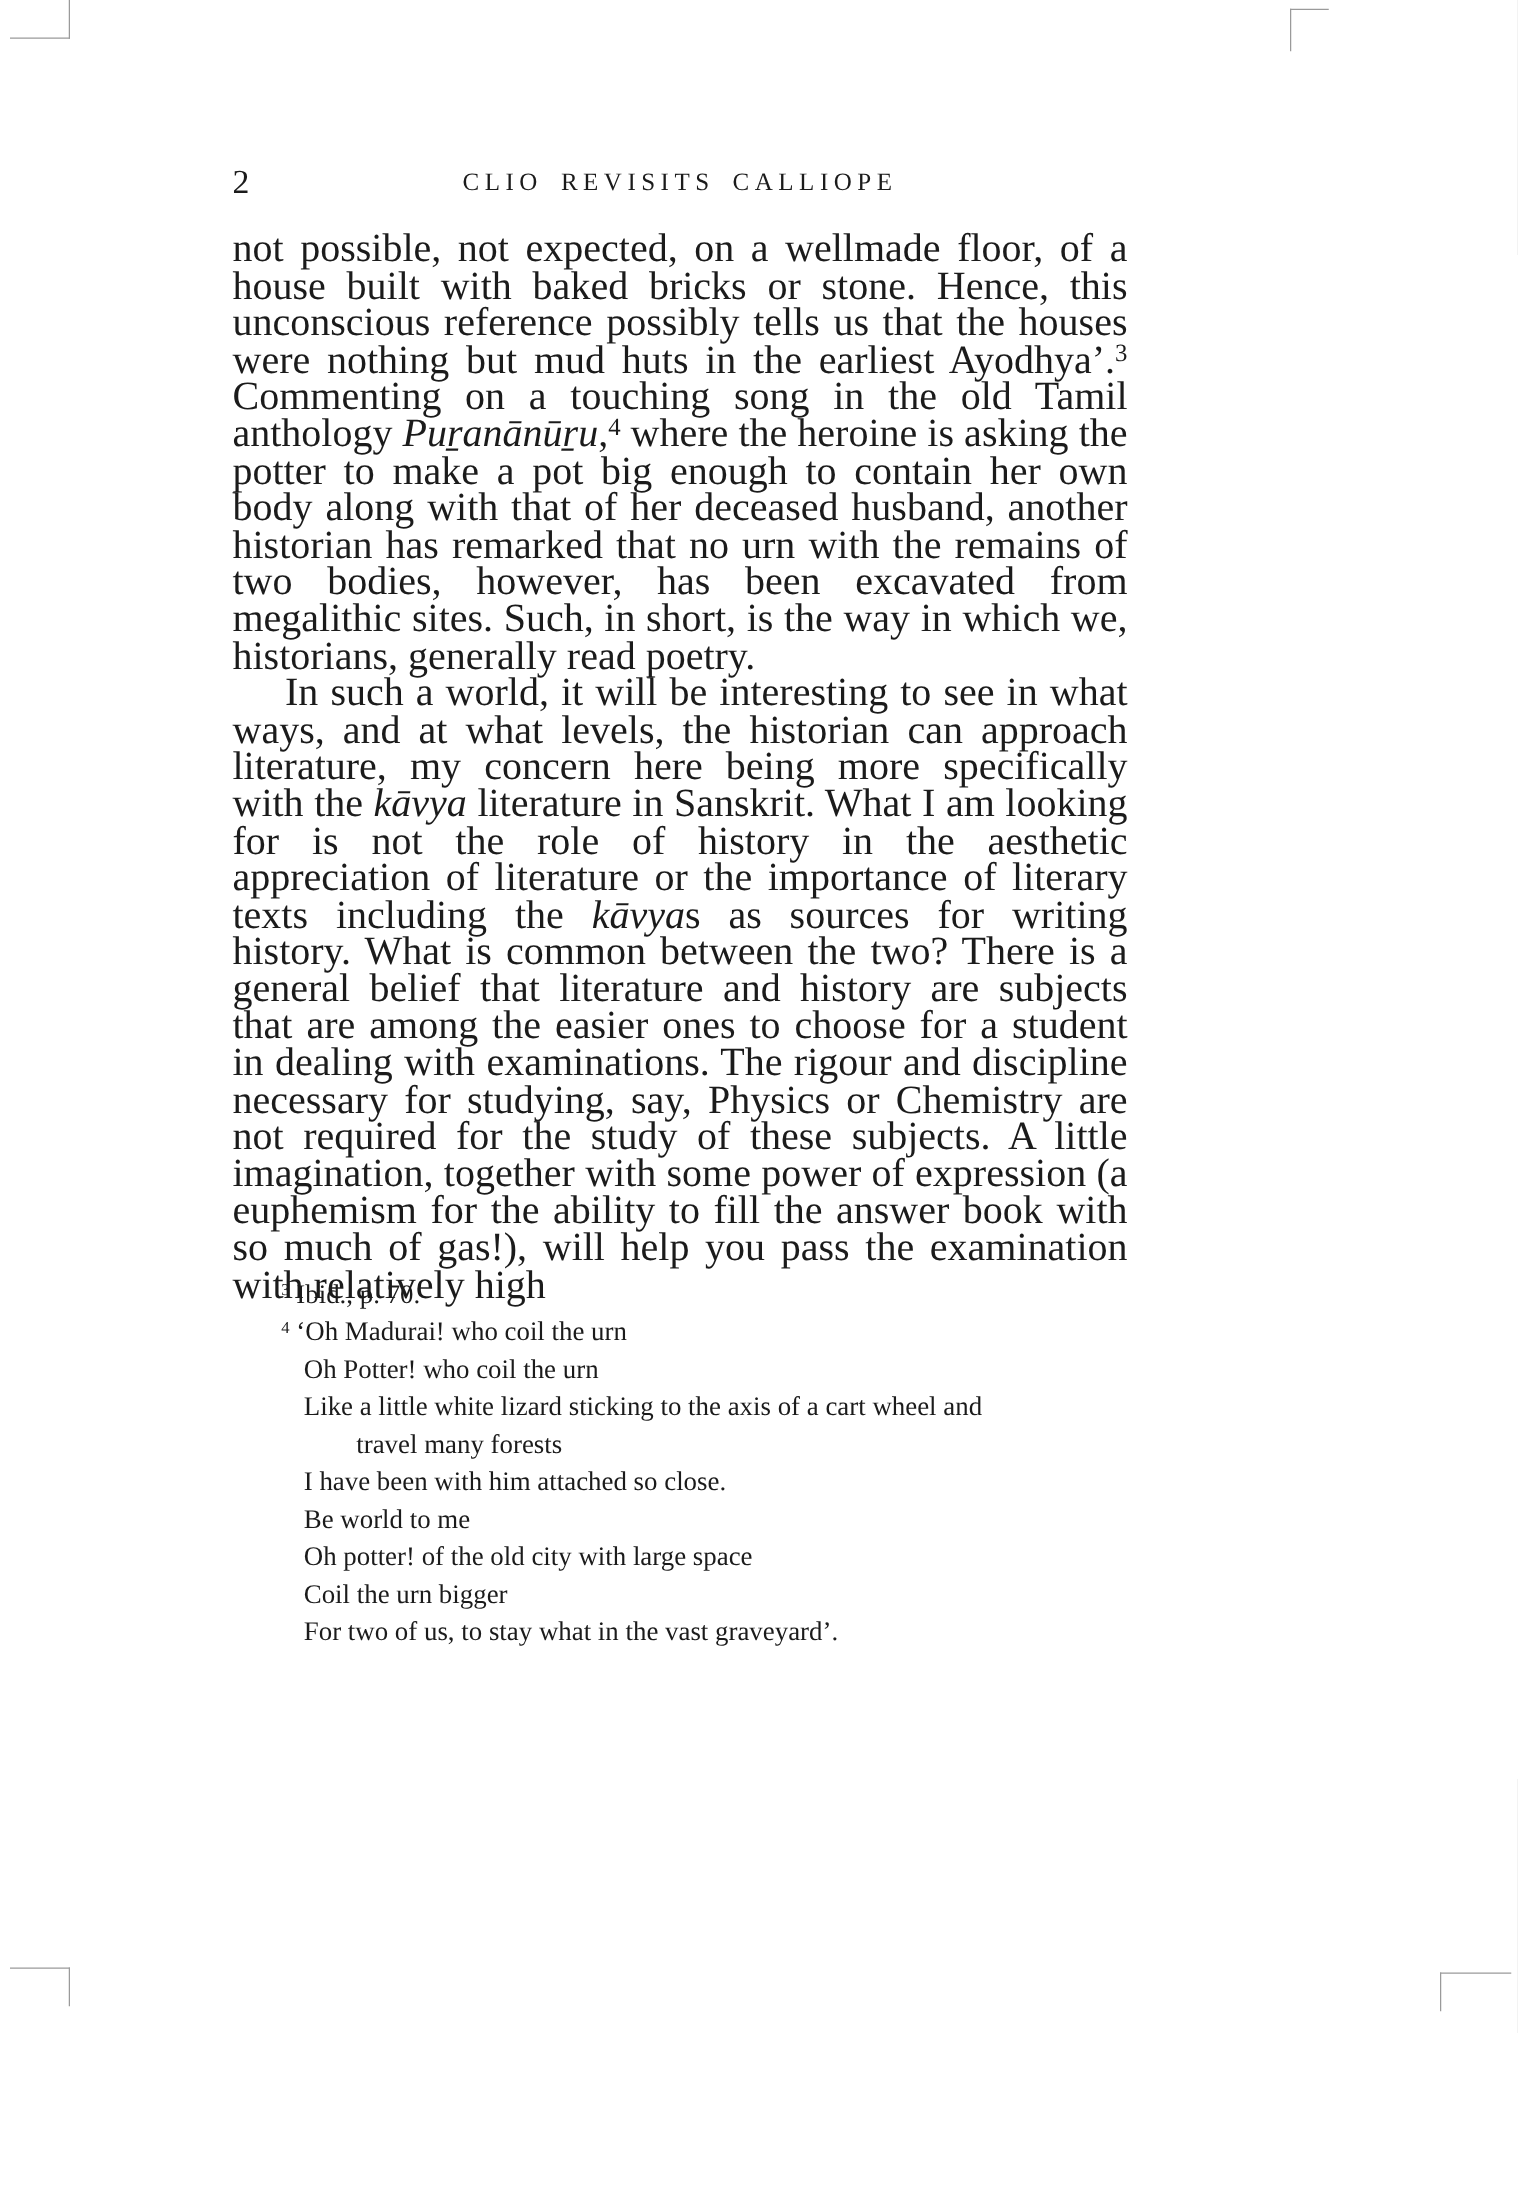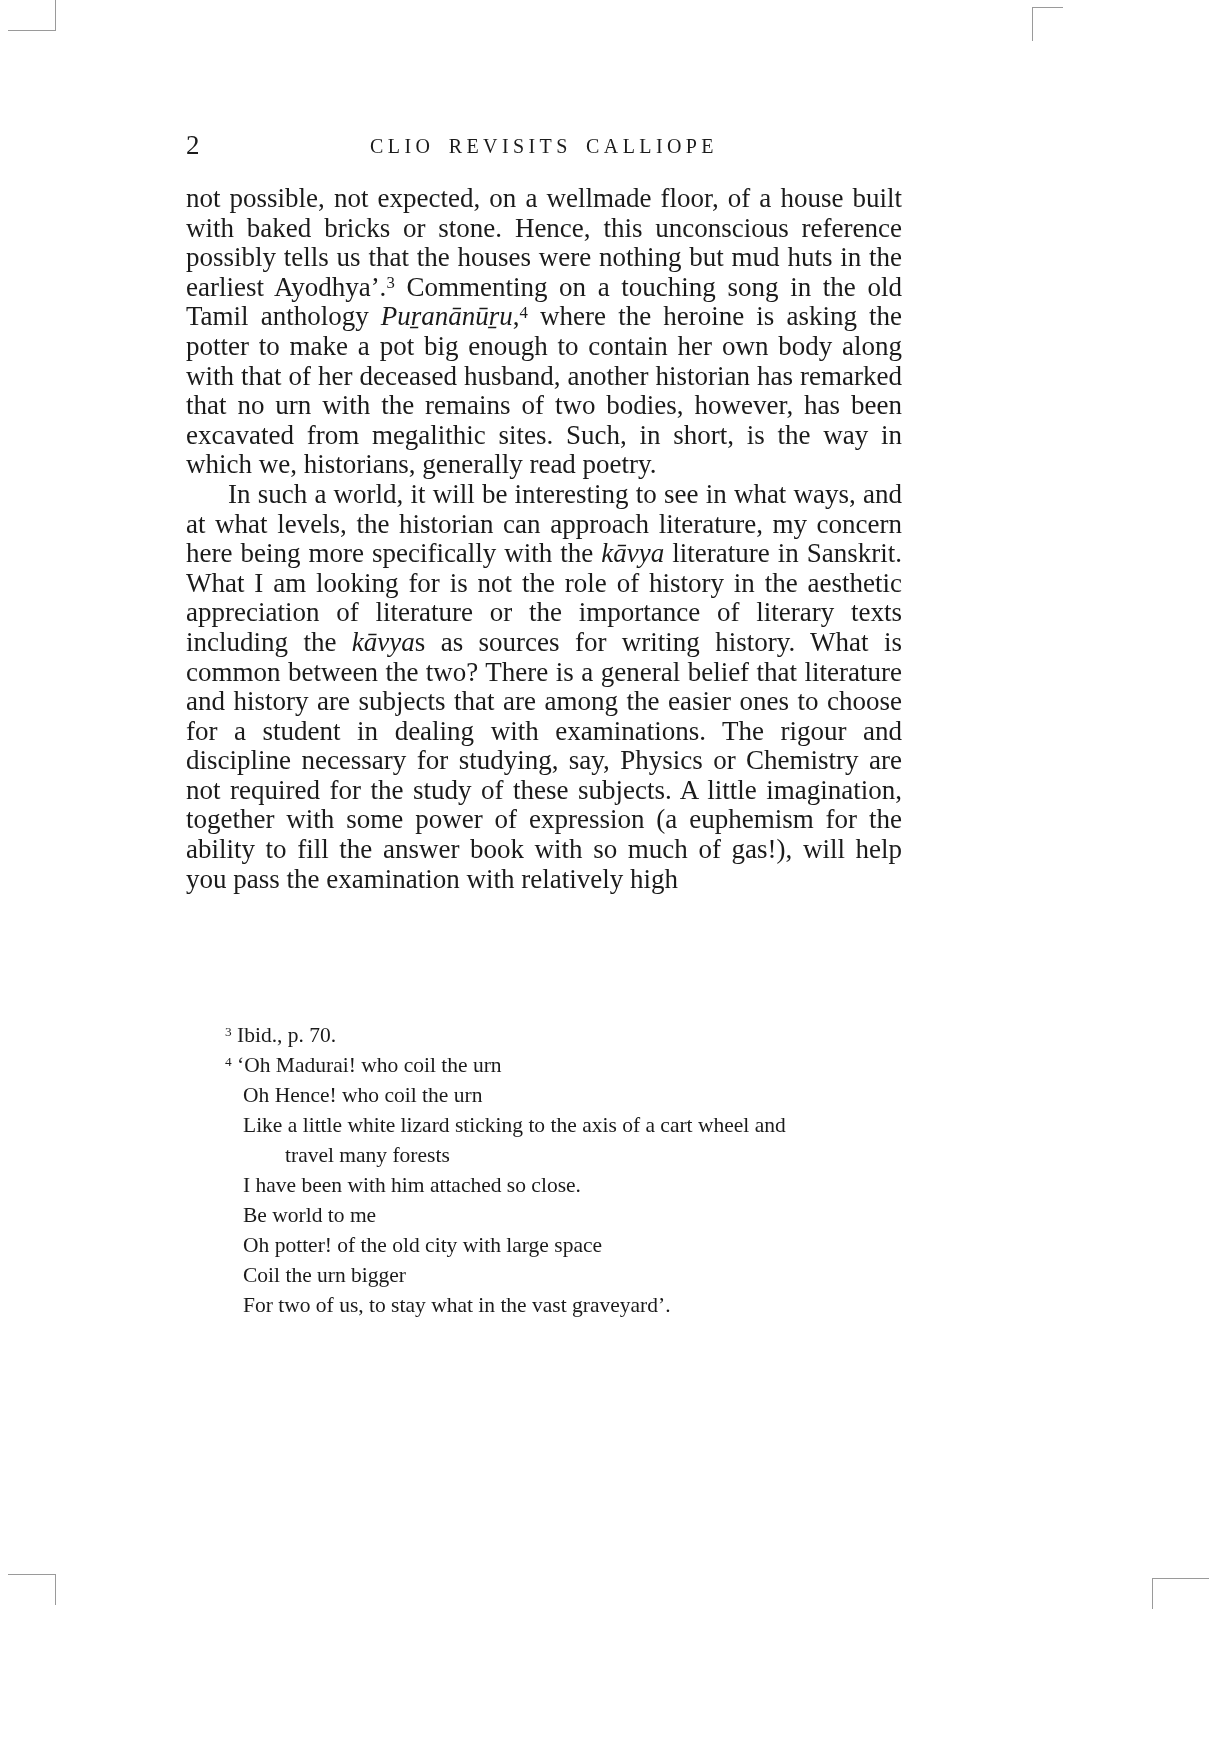--- a/index.html
+++ b/index.html
@@ -49,21 +49,21 @@
     word-spacing: 0.25em;
     white-space: nowrap;
   }
 
   
   .body-text {
     position: absolute;
     top: 184px;
     left: 186px;
     width: 716px;
-    font-size: 27px;
+    font-size: 32px;
     line-height: 29.6px;
     text-align: justify;
     hyphens: none;
   }
   .para { margin: 0; }
   .para.indent { text-indent: 42px; }
   em { font-style: italic; }
   sup {
     font-size: 0.62em;
     line-height: 0;
@@ -103,21 +103,21 @@
   </header>
 
   <main class="body-text">
       <p class="para"><span>not possible, not expected, on a wellmade floor, of a house built with baked bricks or stone. Hence, this unconscious reference possibly tells us that the houses were nothing but mud huts in the earliest Ayodhya’.</span><sup>3</sup><span> Commenting on a touching song in the old Tamil anthology </span><em>Puṟanānūṟu</em><span>,</span><sup>4</sup><span> where the heroine is asking the potter to make a pot big enough to contain her own body along with that of her deceased husband, another historian has remarked that no urn with the remains of two bodies, however, has been excavated from megalithic sites. Such, in short, is the way in which we, historians, generally read poetry.</span></p>
       <p class="para indent"><span>In such a world, it will be interesting to see in what ways, and at what levels, the historian can approach literature, my concern here being more specifically with the </span><em>kāvya</em><span> literature in Sanskrit. What I am looking for is not the role of history in the aesthetic appreciation of literature or the importance of literary texts including the </span><em>kāvya</em><span>s as sources for writing history. What is common between the two? There is a general belief that literature and history are subjects that are among the easier ones to choose for a student in dealing with examinations. The rigour and discipline necessary for studying, say, Physics or Chemistry are not required for the study of these subjects. A little imagination, together with some power of expression (a euphemism for the ability to fill the answer book with so much of gas!), will help you pass the examination with relatively high</span></p>
     </main>
 
   <section class="footnotes">
       <div class="fn-line ind0"><sup>3</sup><span> Ibid., p. 70.</span></div>
       <div class="fn-line ind0"><sup>4</sup><span> ‘Oh Madurai! who coil the urn</span></div>
-      <div class="fn-line ind1"><span>Oh Hence! who coil the urn</span></div>
+      <div class="fn-line ind1"><span>Oh Potter! who coil the urn</span></div>
       <div class="fn-line ind1"><span>Like a little white lizard sticking to the axis of a cart wheel and</span></div>
       <div class="fn-line ind2"><span>travel many forests</span></div>
       <div class="fn-line ind1"><span>I have been with him attached so close.</span></div>
       <div class="fn-line ind1"><span>Be world to me</span></div>
       <div class="fn-line ind1"><span>Oh potter! of the old city with large space</span></div>
       <div class="fn-line ind1"><span>Coil the urn bigger</span></div>
       <div class="fn-line ind1"><span>For two of us, to stay what in the vast graveyard’.</span></div>
     </section>
 
 </div>

